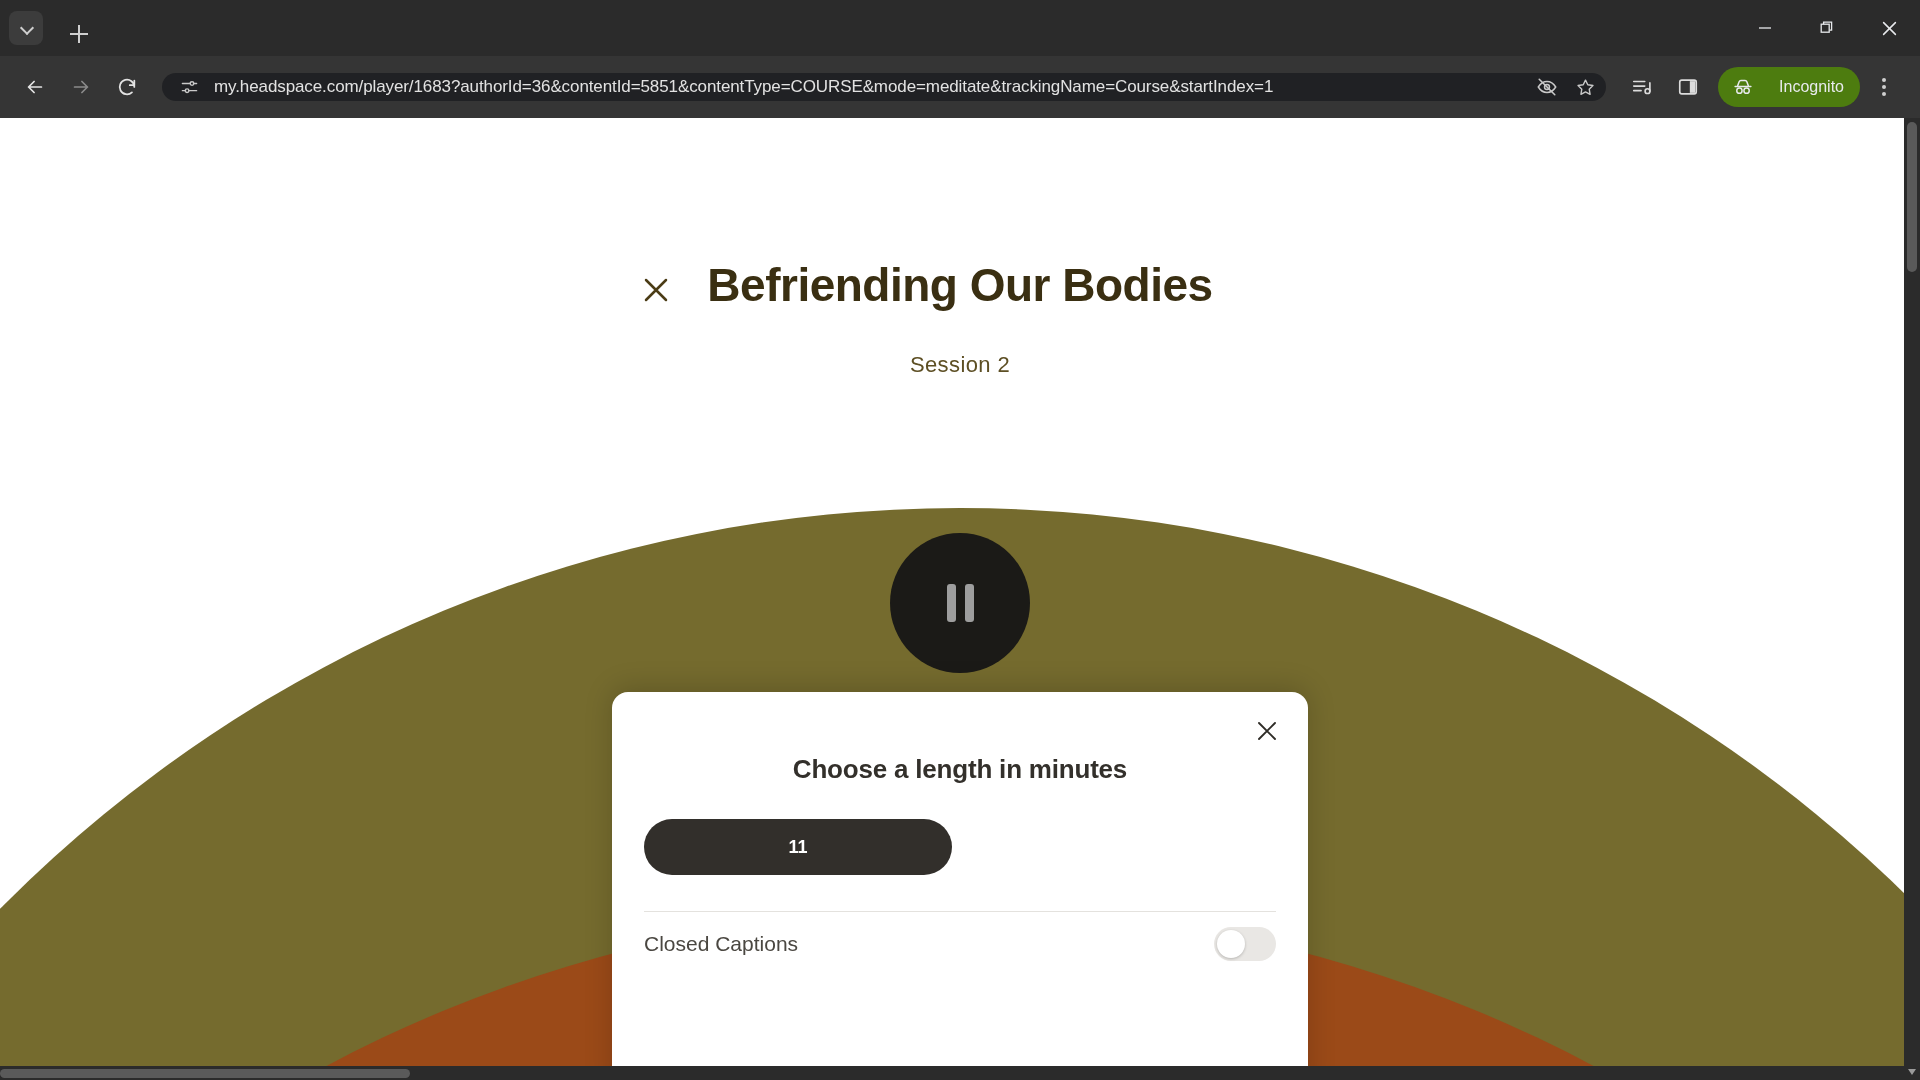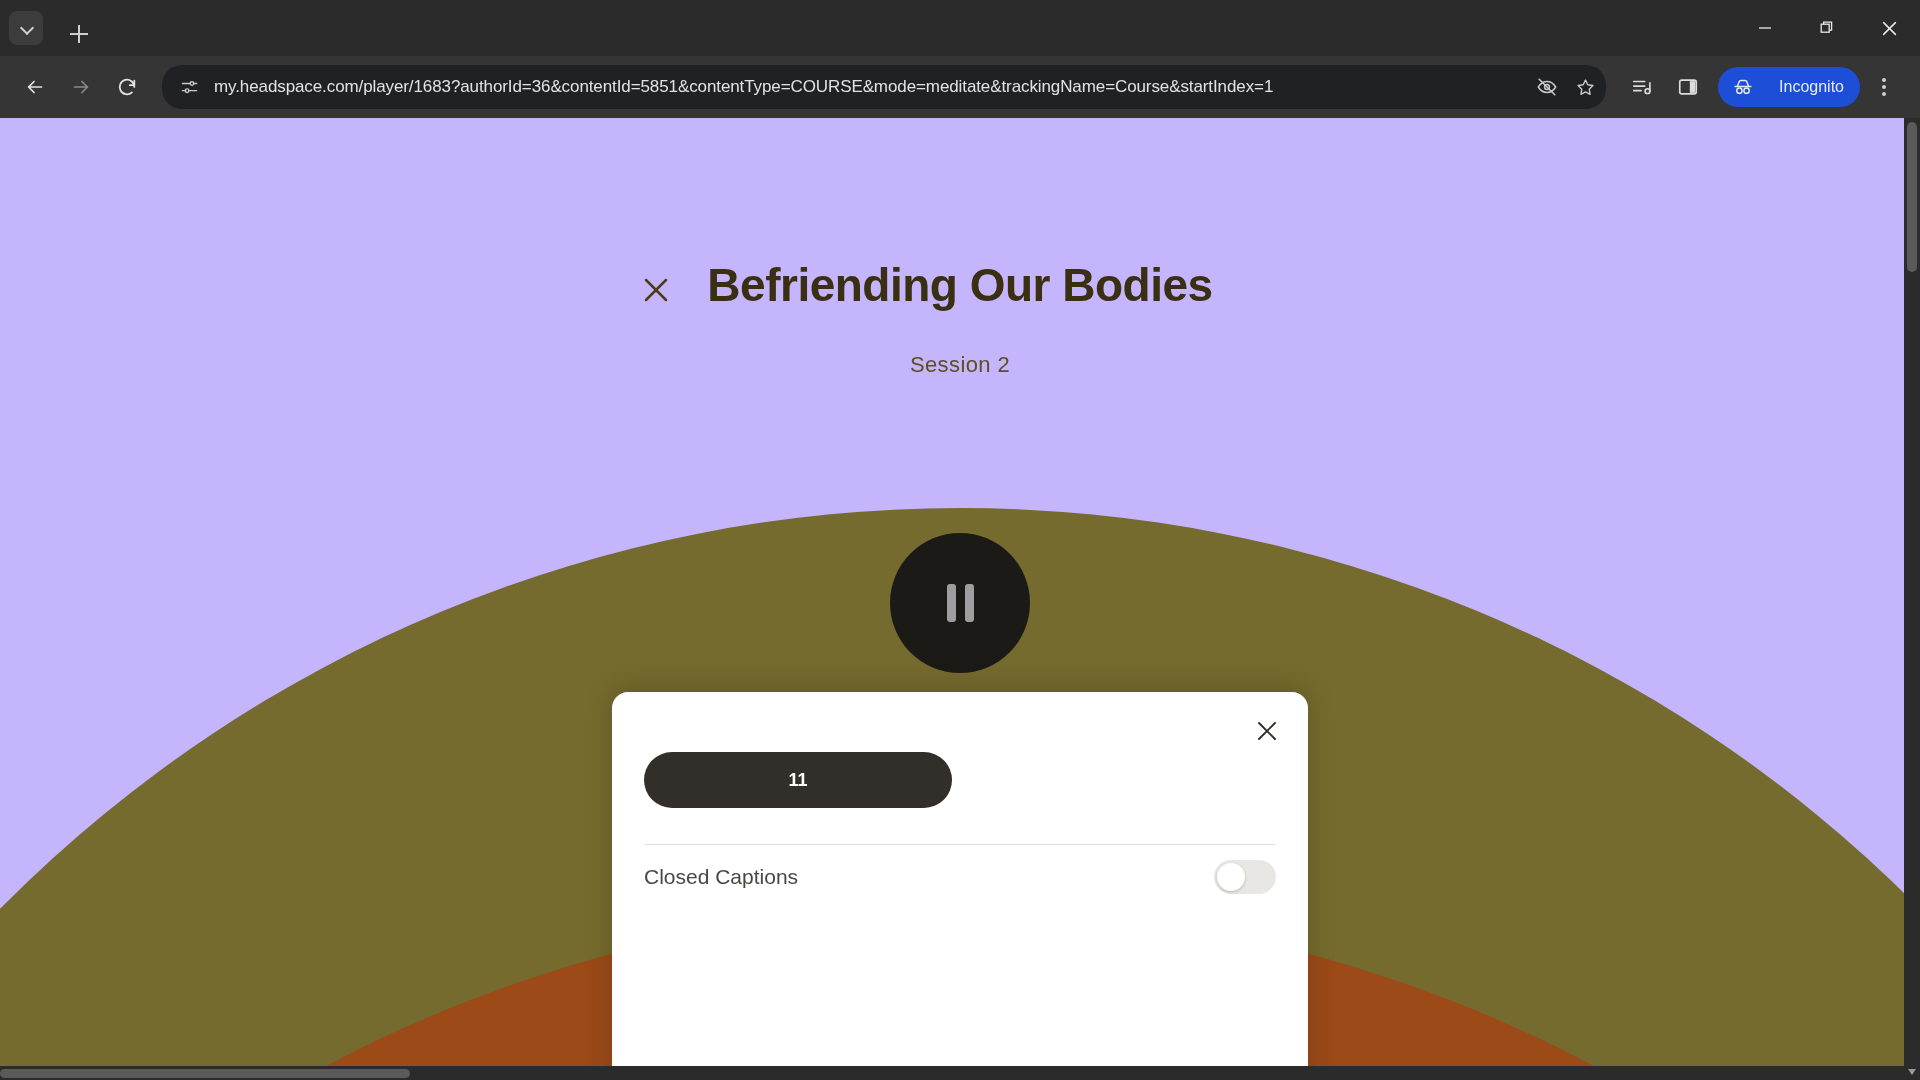--- a/index.html
+++ b/index.html
@@ -69,48 +69,48 @@
     height: 62px; background: #353535; display: flex; align-items: center;
     padding: 0 14px; gap: 4px;
   }
   .navbtn {
     width: 42px; height: 42px; border-radius: 50%;
     display: flex; align-items: center; justify-content: center;
   }
   .navbtn svg { display: block; }
 
   .omnibox {
-    flex: 1 1 auto; height: 44px; background: #202124; border-radius: 20px;
+    flex: 1 1 auto; height: 28px; background: #202124; border-radius: 20px;
     display: flex; align-items: center; padding: 0 8px 0 14px; gap: 12px;
     margin: 0 10px; min-width: 0;
   }
   .omnibox-url {
     color: #e2e2e2; font-size: 17px; white-space: nowrap; overflow: hidden;
     flex: 1 1 auto; letter-spacing: -0.1px;
   }
   .omni-icon { width: 26px; height: 26px; display: flex; align-items: center; justify-content: center; flex: 0 0 auto; }
   .omni-icon svg { display:block; }
 
   .toolbar-right { display: flex; align-items: center; gap: 2px; }
   .tbbtn { width: 44px; height: 44px; display: flex; align-items: center; justify-content: center; }
   .tbbtn svg { display:block; }
   .incognito-chip {
-    height: 40px; border-radius: 20px; background: #1d4ed8;
+    height: 40px; border-radius: 20px; background: #4d7c0f;
     display: flex; align-items: center; gap: 23px; padding: 0 16px 0 12px;
     margin-left: 6px;
   }
   .incognito-chip span { color: #e8eaed; font-size: 16px; }
   .menu-dots { width: 44px; height: 44px; display:flex; flex-direction: column;
     align-items: center; justify-content: center; gap: 3px; }
   .menu-dots i { width: 4px; height: 4px; border-radius: 50%; background: #cfcfcf; display:block; }
 
   
   .viewport {
     position: absolute; left: 0; top: 118px; width: 1920px; height: 962px;
-    overflow: hidden; background: #c4b5fd;
+    overflow: hidden; background: #ffffff;
   }
 
   .bg-layers { position: absolute; inset: 0; }
   .arc1 {
     position: absolute; left: 50%; top: 390px;
     width: 2700px; height: 2700px; margin-left: -1350px;
     border-radius: 50%; background: #756B2E;
   }
   .arc2 {
     position: absolute; left: 50%; top: 790px;
@@ -338,20 +338,21 @@
       <i></i>
     </div>
 
     <div class="modal">
       <div class="modal-close">
         <svg width="24" height="24" viewBox="0 0 24 24">
           <path d="M4 4L20 20M20 4L4 20" stroke="#2f2c27" stroke-width="1.9" stroke-linecap="round"></path>
         </svg>
       </div>
 
+      <div class="modal-title">Choose a length in minutes</div>
 
       <div class="length-row">
         <div class="length-pill">11</div>
       </div>
 
       <div class="divider"></div>
 
       <div class="cc-row">
         <div class="cc-label">Closed Captions</div>
         <div class="toggle">

